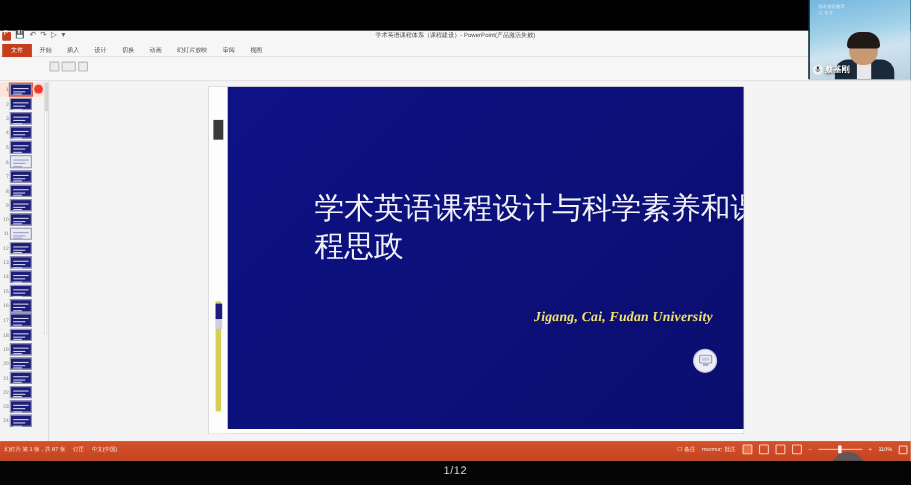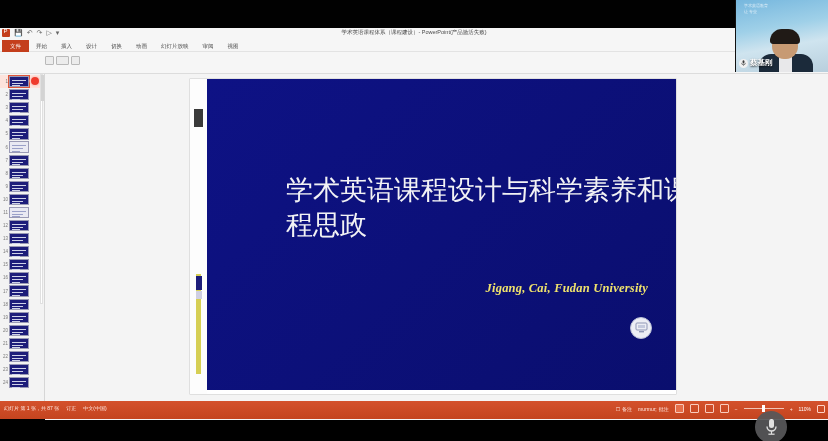--- a/index.html
+++ b/index.html
@@ -443,20 +443,23 @@
     <div class="floatmic">
       <svg width="15" height="18" viewBox="0 0 15 18">
         <rect x="5" y="1" width="5" height="9" rx="2.5" fill="#f2f2f2"></rect>
         <path d="M3 8.5a4.5 4.5 0 0 0 9 0" fill="none" stroke="#f2f2f2" stroke-width="1.4"></path>
         <rect x="6.9" y="13" width="1.2" height="3" fill="#f2f2f2"></rect>
         <rect x="4.4" y="15.6" width="6.2" height="1.2" fill="#f2f2f2"></rect>
       </svg>
     </div>
   </div>
 
+  <div class="bottomblack">
+    <div class="pageind">1/12</div>
+  </div>
 
   <div class="videobox">
     <div class="vsky"></div>
     <div class="vtext">学术英语教育<br>让 专业</div>
     <div class="vperson">
       <span class="vbody"></span>
       <span class="vshirt"></span>
       <span class="vhead"></span>
       <span class="vhair"></span>
     </div>

